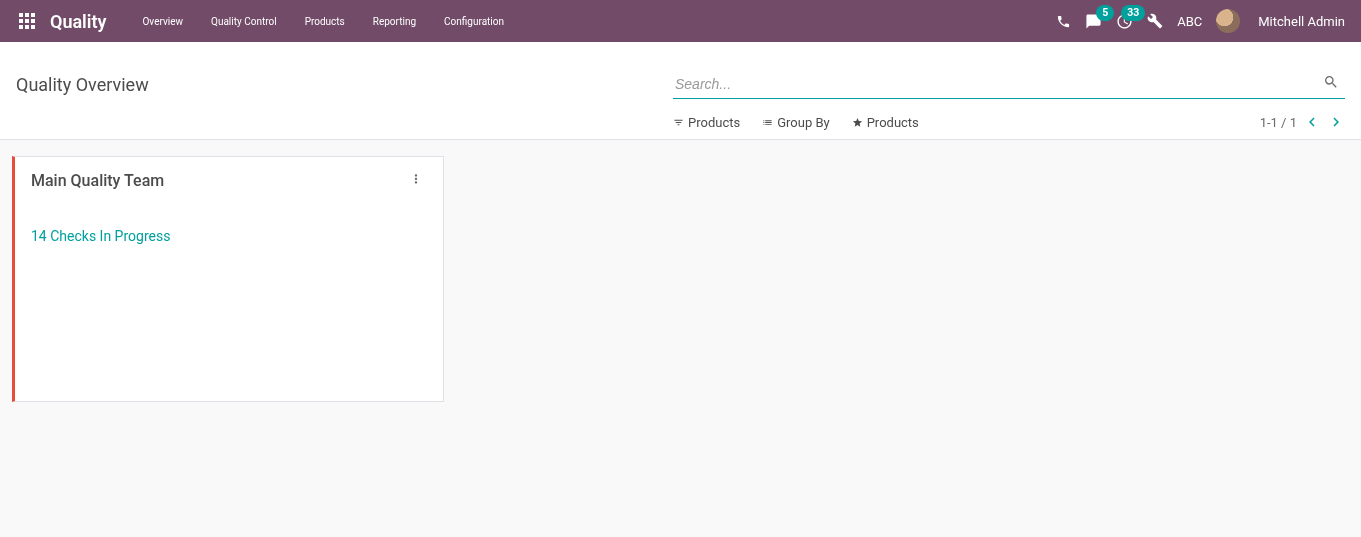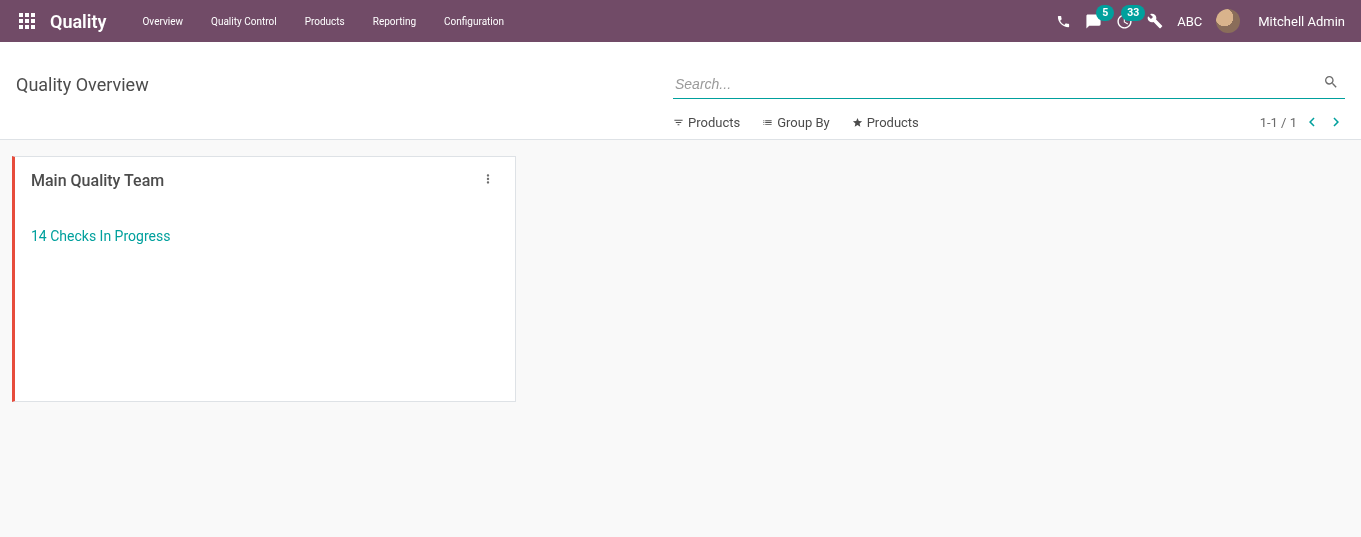--- a/index.html
+++ b/index.html
@@ -60,21 +60,21 @@
     .cp-row2 { display: flex; align-items: center; margin-top: 14px; }
     .filter-bar { margin-left: auto; width: 672px; display: flex; align-items: center; }
     .filter-btn { display: inline-flex; align-items: center; gap: 4px; font-size: 13px; color: #4c4c4c; cursor: pointer; margin-right: 22px; }
     .filter-btn svg { width: 11px; height: 11px; }
     .pager { margin-left: auto; display: flex; align-items: center; gap: 6px; font-size: 13px; color: #6b6b6b; }
     .pager-arrow { color: #00a09d; cursor: pointer; display: inline-flex; }
 
     
     .content { padding: 16px 12px; }
     .kanban-card {
-      width: 504px;
+      width: 432px;
       border: 1px solid #dee2e6;
       border-left: 3px solid #e74c3c;
       background: #fff;
       padding: 14px 16px 32px;
       min-height: 246px;
       position: relative;
     }
     .card-header { display: flex; align-items: center; }
     .card-title { font-size: 16px; font-weight: 500; color: #4c4c4c; }
     .card-menu { margin-left: auto; cursor: pointer; color: #6c6c6c; padding: 0 4px; }

